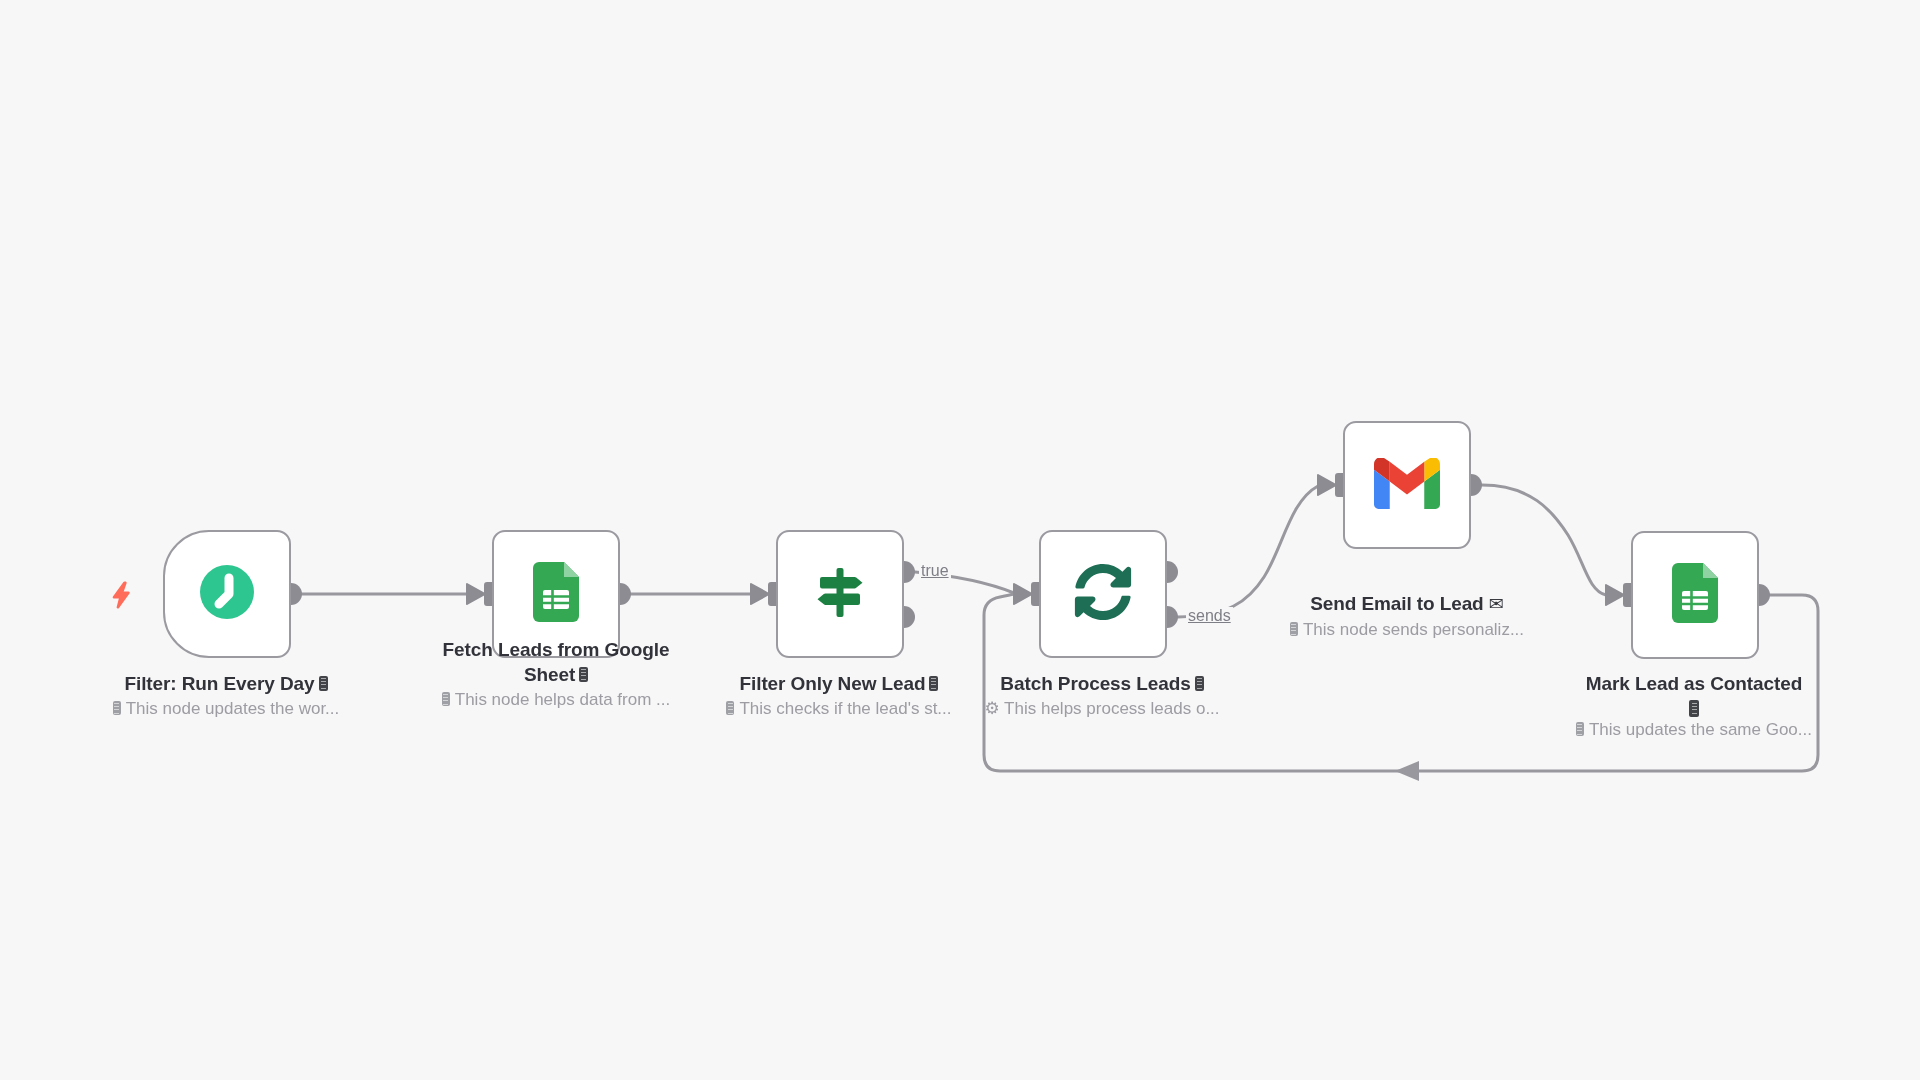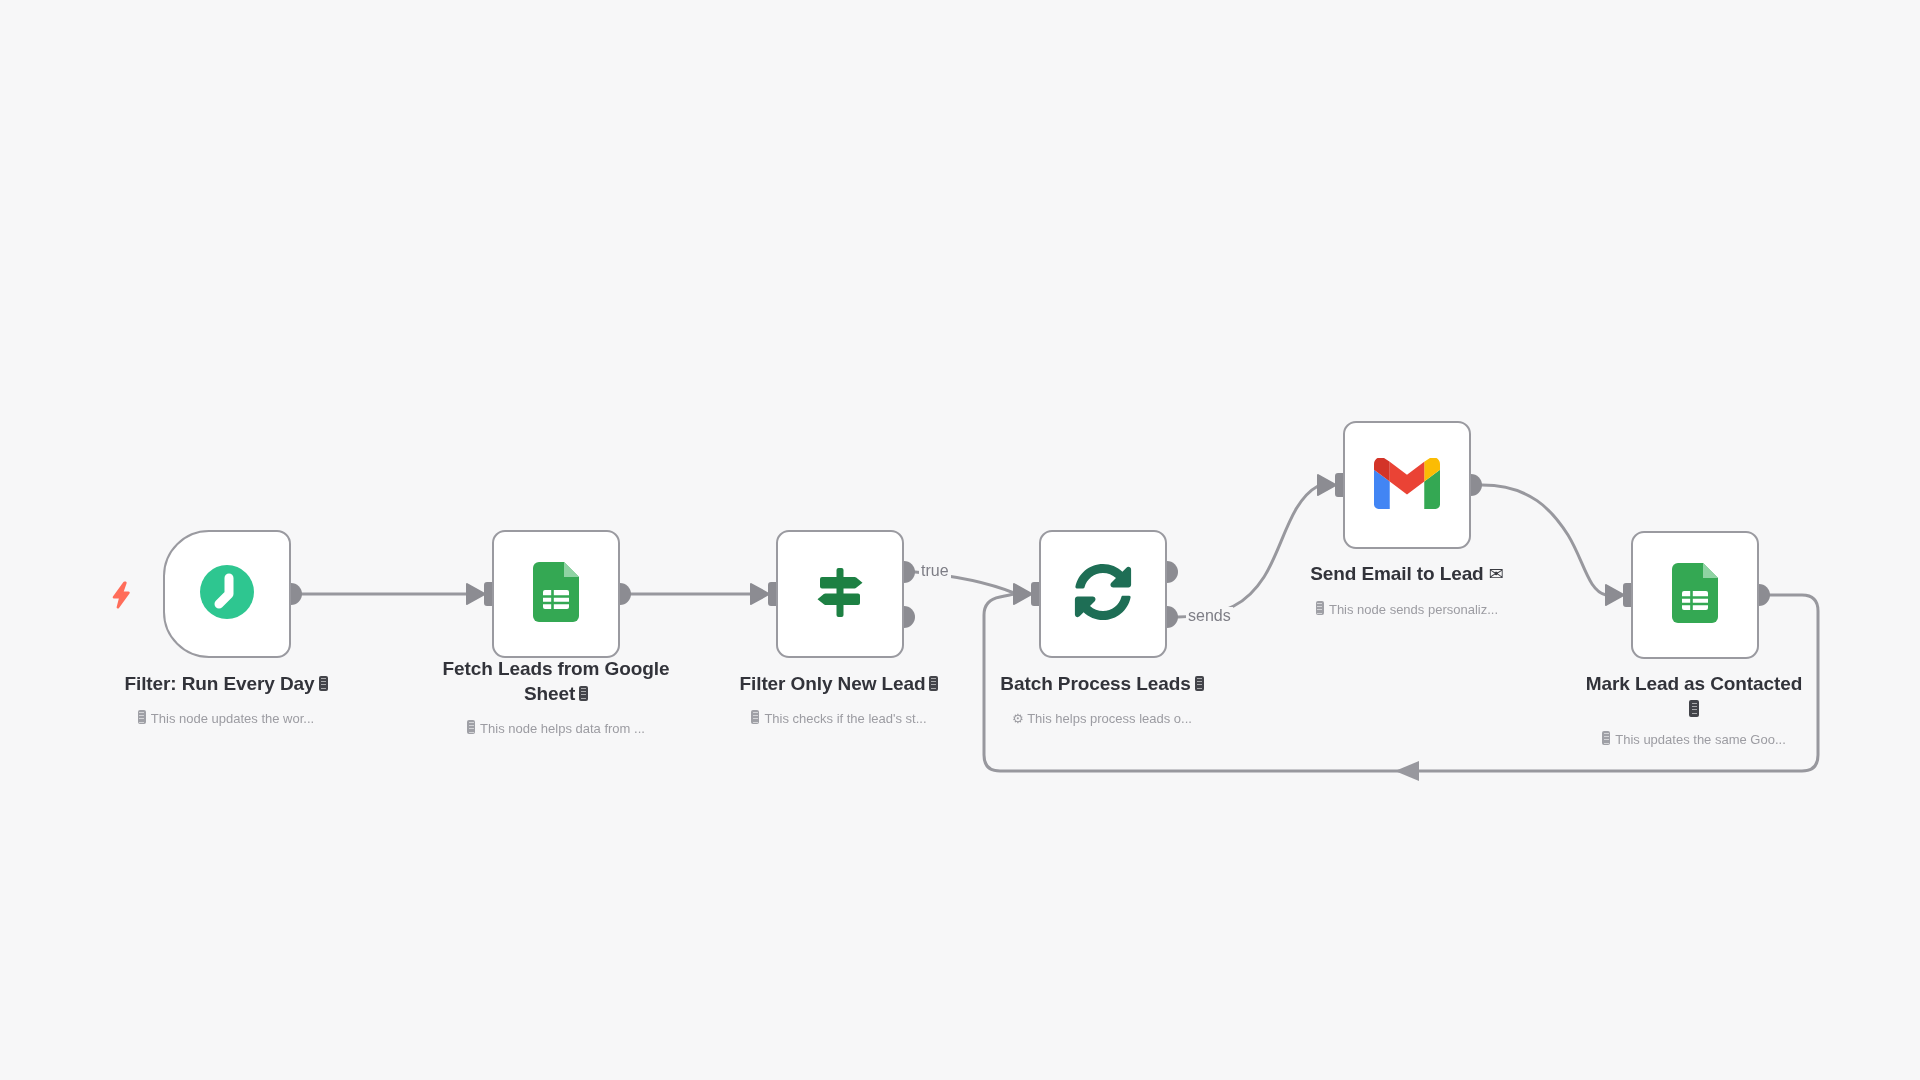--- a/index.html
+++ b/index.html
@@ -26,41 +26,41 @@
   
   .nlabel{
     position:absolute;width:360px;text-align:center;
   }
   .ntitle{
     font-size:19px;line-height:25px;font-weight:600;color:#32333a;
     letter-spacing:-0.1px;
   }
   .ntitle .constrain{display:inline-block;max-width:280px;}
   .nsub{
-    margin-top:12px;font-size:13px;line-height:22px;color:#9c9ca2;
+    margin-top:2px;font-size:17px;line-height:22px;color:#9c9ca2;
     white-space:nowrap;
   }
   .envelope{font-weight:400;font-size:18px;color:#3a3b41;}
   .gear{color:#9c9ca2;}
 
   
   .tofu{
     display:inline-block;width:9px;height:15px;margin-left:4px;
     border-radius:2px;background-color:#43444a;
     background-image:repeating-linear-gradient(180deg,rgba(255,255,255,.55) 0 1px,transparent 1px 3.2px);
     background-size:5px 11px;background-position:center;background-repeat:no-repeat;
     vertical-align:-1px;
   }
   .tofu.gray{background-color:#9fa0a6;margin-left:0;margin-right:5px;width:8px;height:14px;}
   .tofu.lone{display:block;margin:4px auto 0;width:10px;height:17px;}
 
   
   .wire-label{
     position:absolute;font-size:16px;color:#7e7e86;
-    background:#f7f7f8;padding:0 2px;line-height:18px;
+    background:#f7f7f8;padding:0 2px;line-height:18px;text-decoration:underline;
   }
   .bolt{position:absolute;}
 </style>
 </head>
 <body>
 
 <div class="canvas">
 
   <svg class="wires" width="1920" height="1080" viewBox="0 0 1920 1080">
     <g stroke="#98989e" stroke-width="3" fill="none" stroke-linecap="round">
@@ -173,36 +173,36 @@
         <path d="M10 34.5h26M10 41h26M19.5 28v19" stroke="#34a853" stroke-width="2.6" fill="none"></path>
       </svg>
     </span>
   </div>
 
   <div class="nlabel" style="left:46px;top:671px">
     <div class="ntitle"><span>Filter: Run Every Day</span><span class="tofu"></span></div>
     <div class="nsub"><span class="tofu gray"></span><span>This node updates the wor...</span></div>
   </div>
 
-  <div class="nlabel" style="left:376px;top:656px">
+  <div class="nlabel" style="left:376px;top:637px">
     <div class="ntitle"><span class="constrain"><span>Fetch Leads from Google Sheet</span><span class="tofu"></span></span></div>
     <div class="nsub"><span class="tofu gray"></span><span>This node helps data from ...</span></div>
   </div>
 
   <div class="nlabel" style="left:659px;top:671px">
     <div class="ntitle"><span>Filter Only New Lead</span><span class="tofu"></span></div>
     <div class="nsub"><span class="tofu gray"></span><span>This checks if the lead's st...</span></div>
   </div>
 
   <div class="nlabel" style="left:922px;top:671px">
     <div class="ntitle"><span>Batch Process Leads</span><span class="tofu"></span></div>
     <div class="nsub"><span class="gear">⚙</span> <span>This helps process leads o...</span></div>
   </div>
 
-  <div class="nlabel" style="left:1227px;top:561px">
+  <div class="nlabel" style="left:1227px;top:591px">
     <div class="ntitle"><span>Send Email to Lead</span> <span class="envelope">✉</span></div>
     <div class="nsub"><span class="tofu gray"></span><span>This node sends personaliz...</span></div>
   </div>
 
   <div class="nlabel" style="left:1514px;top:671px">
     <div class="ntitle"><span>Mark Lead as Contacted</span><span class="tofu lone"></span></div>
     <div class="nsub"><span class="tofu gray"></span><span>This updates the same Goo...</span></div>
   </div>
 
 </div>

